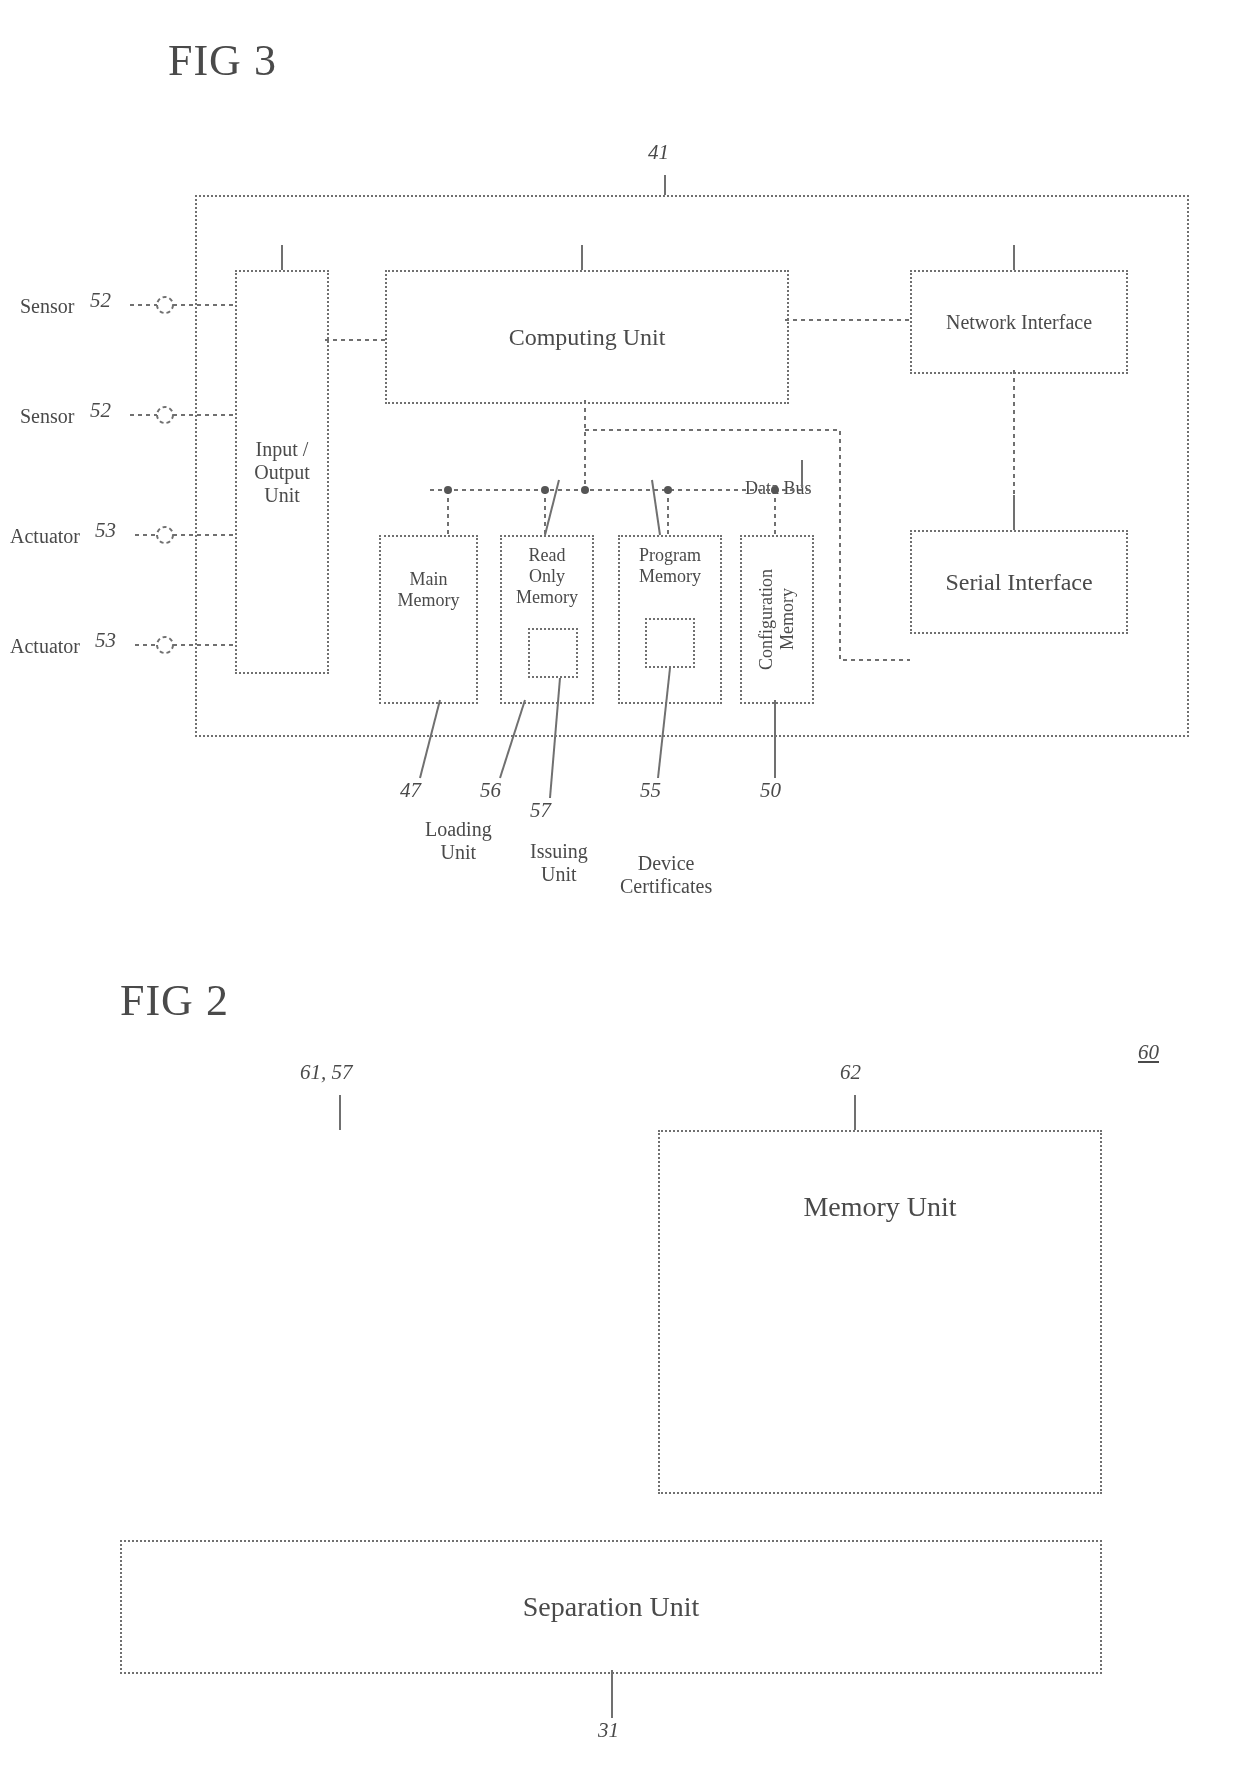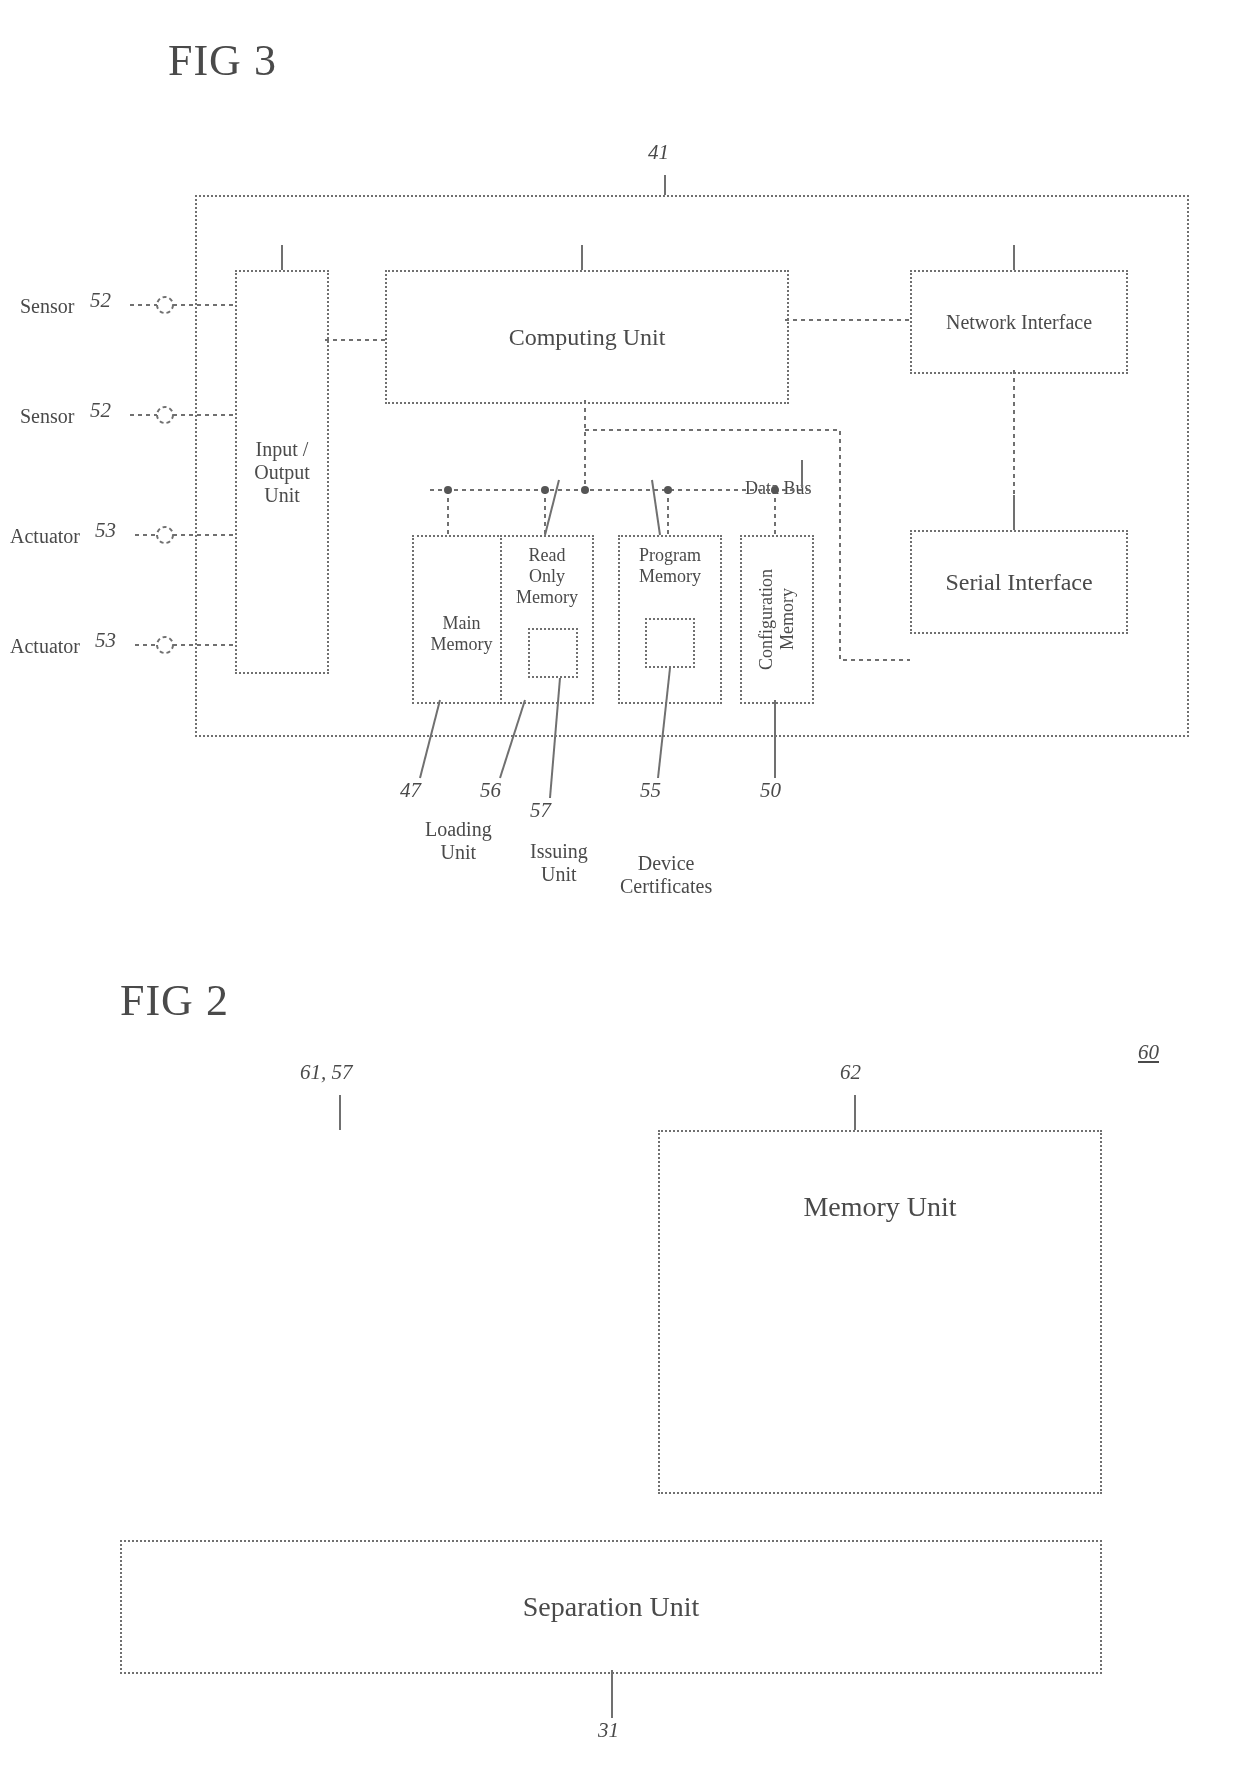--- a/index.html
+++ b/index.html
@@ -113,21 +113,21 @@
   </div>
 
   <div class="abs box" style="left:910px; top:270px; width:214px; height:100px;">
     <span class="small-text">Network Interface</span>
   </div>
 
   <div class="abs box" style="left:910px; top:530px; width:214px; height:100px;">
     <span class="txt">Serial Interface</span>
   </div>
 
-  <div class="abs box" style="left:412px; top:535px; width:95px; height:165px; align-items:center;">
+  <div class="abs box" style="left:379px; top:535px; width:95px; height:165px; align-items:flex-start;">
     <span class="tiny-text" style="white-space:pre; margin-top:28px;">Main
 Memory</span>
   </div>
 
   <div class="abs box" style="left:500px; top:535px; width:90px; height:165px; align-items:flex-start;">
     <span class="tiny-text" style="white-space:pre; margin-top:4px;">Read
 Only
 Memory</span>
   </div>
 

